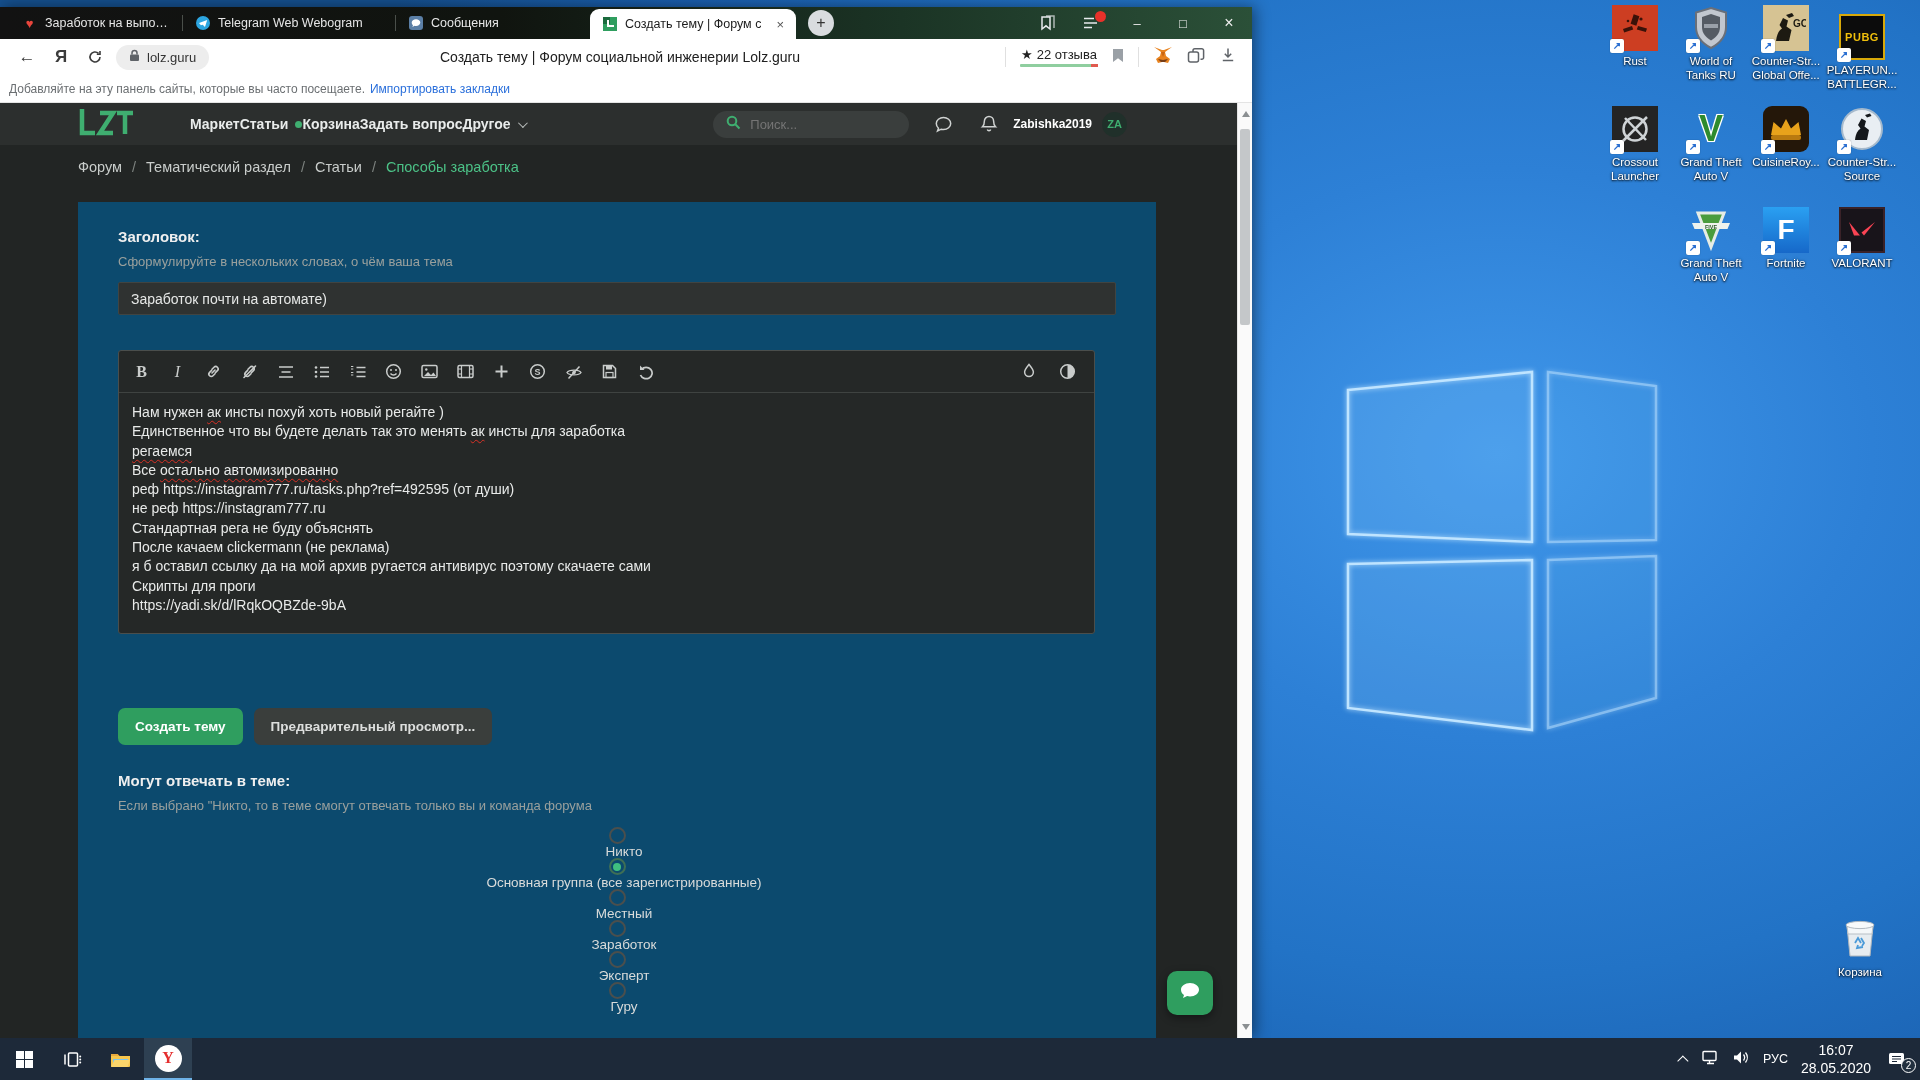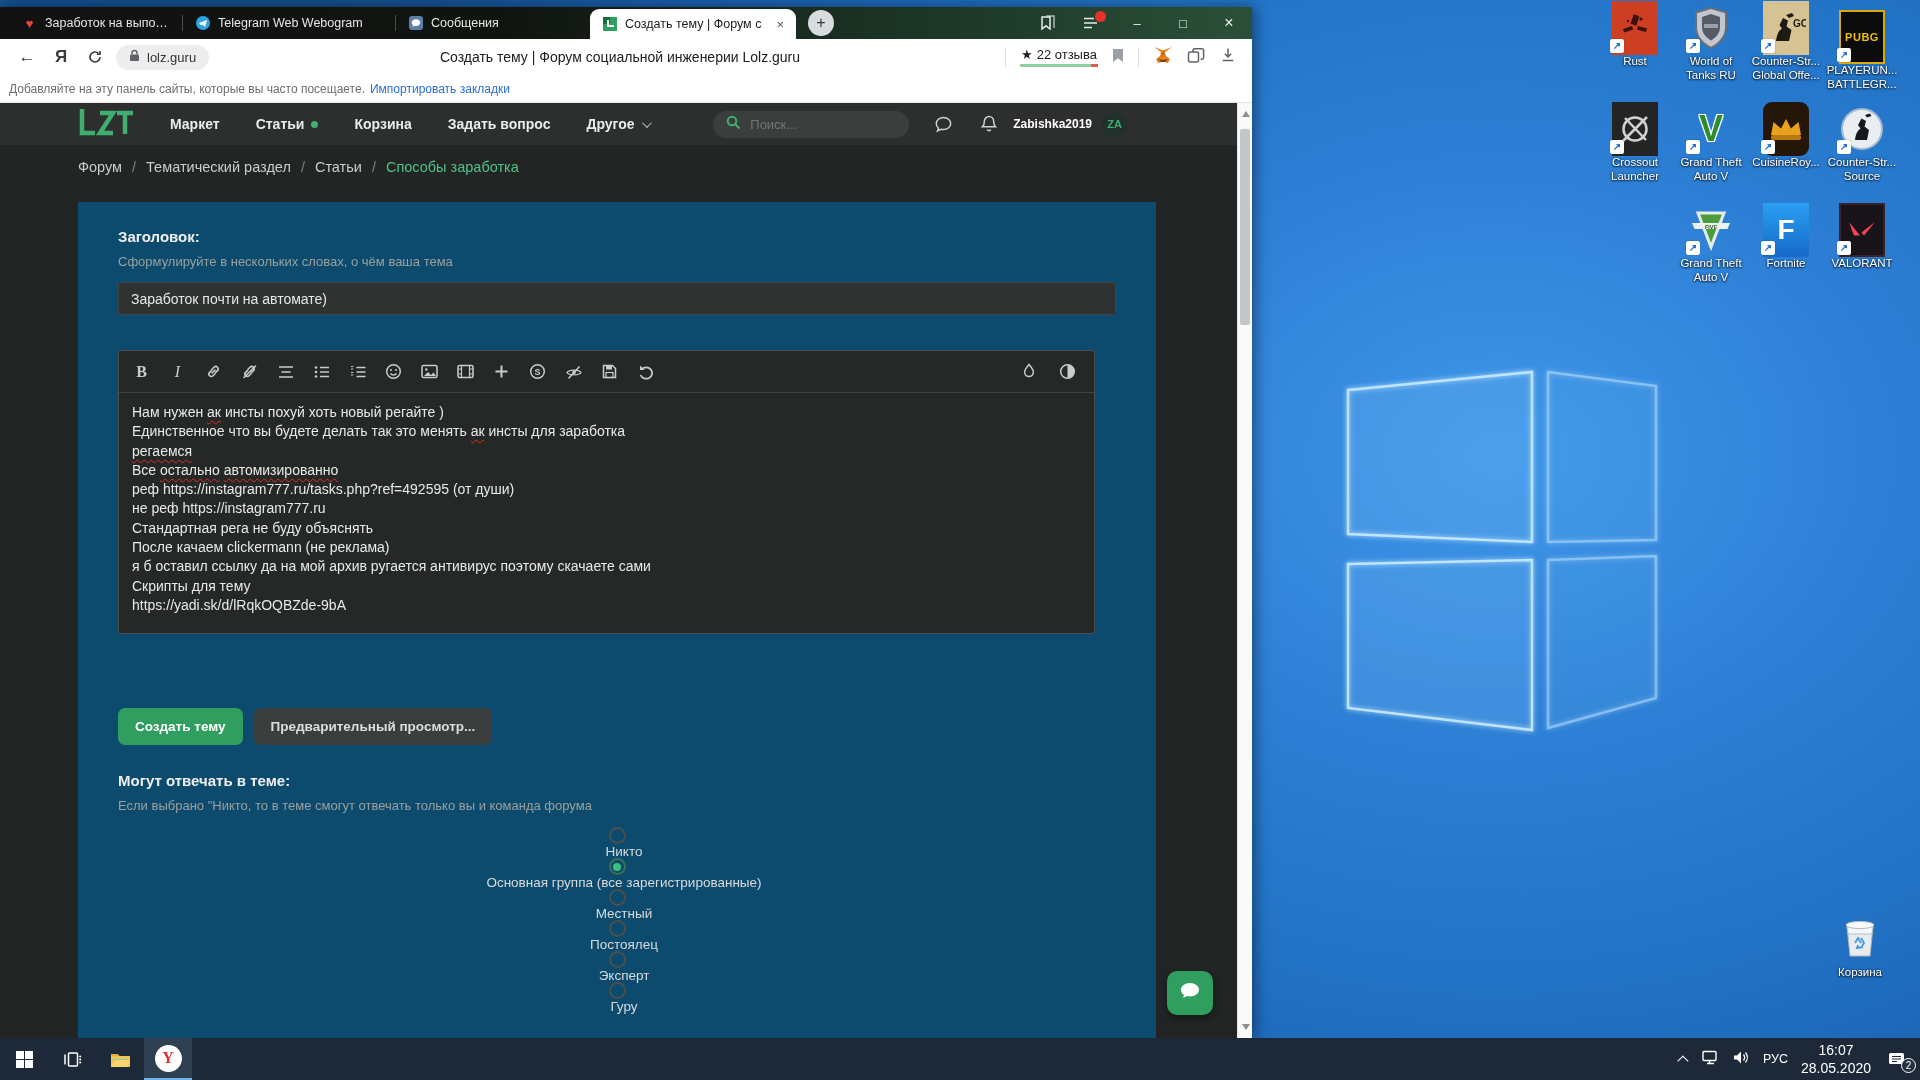--- a/index.html
+++ b/index.html
@@ -8,21 +8,21 @@
 
   
   #screen { position:relative; width:1920px; height:1080px;
     background: radial-gradient(1250px 950px at 78% 42%, #4097ea 0%, #2d80d6 30%, #2273c6 55%, #1a5fae 80%, #15508f 100%);
   }
   #wallpaper-logo { position:absolute; left:1320px; top:352px; pointer-events:none; }
 
   
   .desk-cell { position:absolute; width:78px; text-align:center; }
   .di-wrap { position:relative; width:46px; height:46px; margin:0 auto; display:flex; align-items:center; justify-content:center; }
-  .di { width:46px; height:54px; display:flex; align-items:center; justify-content:center; overflow:hidden; }
+  .di { width:46px; height:46px; display:flex; align-items:center; justify-content:center; overflow:hidden; }
   .di-clear { background:transparent; }
   .sc { position:absolute; left:-2px; bottom:-2px; width:14px; height:14px; background:#fff; border-radius:2px;
         color:#2a6fd1; font-size:10px; font-weight:bold; line-height:14px; text-align:center; box-shadow:0 0 1px rgba(0,0,0,.5); }
   .desk-label { margin-top:4px; font-size:11.5px; line-height:1.2; color:#fff; white-space:pre-line;
         text-shadow:0 1px 2px rgba(0,0,0,.85), 0 0 3px rgba(0,0,0,.6); }
   .gta-v { font-size:36px; font-weight:bold; color:#2e8b2e; text-shadow:0 0 2px #fff, 1px 1px 0 #fff, -1px -1px 0 #fff, 1px -1px 0 #fff, -1px 1px 0 #fff; }
 
   
   #browser { position:absolute; left:0; top:7px; width:1252px; height:1031px; display:flex; flex-direction:column;
     box-shadow: 3px 0 14px rgba(0,0,0,.45); }
@@ -63,21 +63,21 @@
 
   
   #bookmarks { height:28px; flex:0 0 28px; background:#fff; border-bottom:1px solid #e4e4e4; display:flex; align-items:center;
                padding-left:9px; font-size:12px; }
   #bm-hint { color:#6b6f72; }
   #bm-link { color:#2a6fdb; margin-left:5px; }
 
   
   #page { position:relative; flex:1; background:#222524; overflow:hidden; }
   #forum-nav { height:42px; background:#2c2f2e; display:flex; align-items:center; padding:0 125px 0 78px; }
-  #nav-items { display:flex; align-items:center; gap:36px; margin-left:34px; }
+  #nav-items { display:flex; align-items:center; margin-left:54px; }
   .nav-item { color:#e9eceb; font-size:14px; font-weight:bold; display:flex; align-items:center; gap:7px; }
   .nav-dot { width:7px; height:7px; border-radius:50%; background:#3fae70; }
   .nav-chev { width:7px; height:7px; border-right:1.6px solid #b9bdbb; border-bottom:1.6px solid #b9bdbb;
               transform:rotate(45deg) translateY(-2px); }
   #nav-search { margin-left:auto; width:196px; height:27px; background:#3a3e3d; border-radius:14px; display:flex;
                 align-items:center; gap:9px; padding:0 13px; }
   #nav-search input { background:transparent; border:none; outline:none; color:#9aa09d; font-size:13px; width:130px;
                 font-family:"Liberation Sans", sans-serif; }
   .nav-ico { width:24px; height:24px; display:flex; align-items:center; justify-content:center; margin-left:22px; }
   #nav-user { color:#fff; font-size:12px; font-weight:bold; margin-left:12px; }
@@ -638,21 +638,21 @@
           <div id="ed-content">
               <div class="ed-line"><span>Нам нужен </span><span class="sp">ак</span><span> инсты похуй хоть новый регайте )</span></div>
               <div class="ed-line"><span>Единственное что вы будете делать так это менять </span><span class="sp">ак</span><span> инсты для заработка</span></div>
               <div class="ed-line"><span class="sp">регаемся</span></div>
               <div class="ed-line"><span>Все </span><span class="sp">остально</span><span> </span><span class="sp">автомизированно</span></div>
               <div class="ed-line"><span>реф https://instagram777.ru/tasks.php?ref=492595 (от души)</span></div>
               <div class="ed-line"><span>не реф https://instagram777.ru</span></div>
               <div class="ed-line"><span>Стандартная рега не буду объяснять</span></div>
               <div class="ed-line"><span>После качаем clickermann (не реклама)</span></div>
               <div class="ed-line"><span>я б оставил ссылку да на мой архив ругается антивирус поэтому скачаете сами</span></div>
-              <div class="ed-line"><span>Скрипты для тему</span></div>
+              <div class="ed-line"><span>Скрипты для проги</span></div>
               <div class="ed-line"><span>https://yadi.sk/d/lRqkOQBZde-9bA</span></div>
             </div>
         </div>
 
         <div id="btn-row">
           <div class="btn" id="btn-submit">Создать тему</div>
           <div class="btn" id="btn-preview">Предварительный просмотр...</div>
         </div>
 
         <div id="reply-section">
@@ -666,21 +666,21 @@
               <div class="radio-row">
                 <span class="radio sel"></span>
                 <span class="radio-label">Основная группа (все зарегистрированные)</span>
               </div>
               <div class="radio-row">
                 <span class="radio"></span>
                 <span class="radio-label">Местный</span>
               </div>
               <div class="radio-row">
                 <span class="radio"></span>
-                <span class="radio-label">Постоялец</span>
+                <span class="radio-label">Заработок</span>
               </div>
               <div class="radio-row">
                 <span class="radio"></span>
                 <span class="radio-label">Эксперт</span>
               </div>
               <div class="radio-row">
                 <span class="radio"></span>
                 <span class="radio-label">Гуру</span>
               </div>
             </div>

